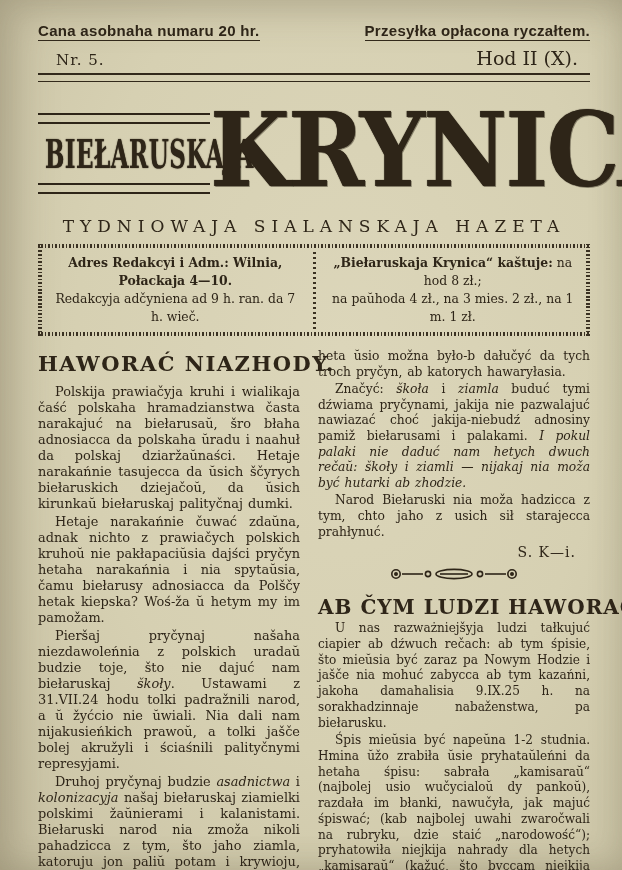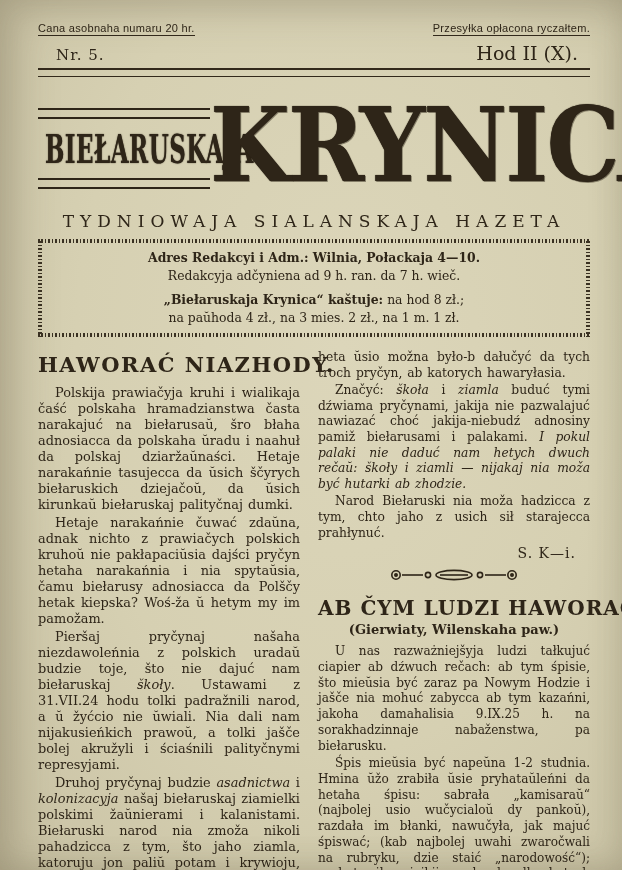--- a/index.html
+++ b/index.html
@@ -11,40 +11,40 @@
     background-image:radial-gradient(ellipse at 55% 40%, #dcd6ba 0%, #d6d0b2 55%, #c9c2a4 100%);
     box-shadow:inset 18px 10px 40px rgba(90,80,55,.25), inset -6px -6px 30px rgba(90,80,55,.15);
     overflow:hidden;
     color:#2e2518;
     font-family:"DejaVu Serif", serif;
     box-sizing:border-box;
   }
   .inner{position:absolute;left:38px;top:22px;width:552px;}
   
   .topbar{display:flex;justify-content:space-between;align-items:flex-end;
-    font-family:"Liberation Sans", sans-serif;font-size:11px;font-weight:normal;letter-spacing:.3px;}
+    font-family:"Liberation Sans", sans-serif;font-size:15px;font-weight:bold;letter-spacing:.3px;}
   .topbar span{border-bottom:1.5px solid #32291b;padding-bottom:1px;}
   .daterow{display:flex;justify-content:space-between;align-items:baseline;margin-top:6px;padding:0 12px 2px 18px;}
   .issue{font-size:15px;letter-spacing:1px;}
   .date{font-size:19px;letter-spacing:1px;}
   .year{font-size:19px;}
   .dbl-rule{height:6px;border-top:2.5px solid #32291b;border-bottom:1.5px solid #32291b;margin-top:2px;}
   
   .masthead{display:flex;align-items:center;margin-top:10px;height:118px;}
   .kicker-wrap{width:172px;flex:none;padding-top:4px;}
   .rule2{height:7px;border-top:2.5px solid #2e2518;border-bottom:2.5px solid #2e2518;}
   .kicker{font-weight:bold;font-size:25px;letter-spacing:.5px;text-align:center;
     transform:scaleY(1.55) scaleX(.92);transform-origin:center;margin:16px 0 14px;white-space:nowrap;
     text-shadow:0 0 1px #2e2518;}
   .title{flex:1;text-align:center;font-weight:bold;font-size:92px;line-height:1;
     letter-spacing:-2px;transform:scaleY(1.12);transform-origin:center 60%;
     text-shadow:0 0 1px #241c10, 1px 1px 0 rgba(36,28,16,.4);white-space:nowrap;}
   .subtitle{text-align:center;font-size:17px;letter-spacing:6px;margin-top:6px;white-space:nowrap;}
   
-  .infobox{margin-top:8px;display:flex;position:relative;padding:7px 0;flex-direction:column;}
+  .infobox{margin-top:8px;display:flex;position:relative;padding:7px 0;}
   .hatch-h{position:absolute;left:0;right:0;height:4px;
     background-image:repeating-linear-gradient(90deg,#3a3122 0 1.5px,transparent 1.5px 3.5px);}
   .hatch-top{top:0;}.hatch-bot{bottom:0;}
   .hatch-v{position:absolute;top:0;bottom:0;width:4px;
     background-image:repeating-linear-gradient(0deg,#3a3122 0 1.5px,transparent 1.5px 3.5px);}
   .hatch-left{left:0;}.hatch-right{right:0;}
   .info-half{flex:1;padding:3px 10px;font-size:12.4px;line-height:1.45;text-align:center;}
   .info-half .b{font-weight:bold;}
   .info-div{width:3px;background-image:repeating-linear-gradient(0deg,#3a3122 0 2px,transparent 2px 5px);}
   
@@ -135,21 +135,20 @@
               <line x1="51" y1="7" x2="79" y2="7"></line>
               <circle cx="91" cy="7" r="2.6"></circle>
               <line x1="96" y1="7" x2="117" y2="7"></line>
               <circle cx="123" cy="7" r="4.2"></circle>
               <circle cx="123" cy="7" r="1.2" fill="#2e2518"></circle>
             </g>
           </svg>
         </div>
         <div class="a2">
           <div class="headline2">AB ČYM LUDZI HAWORAĆ.</div>
-          <div class="subhead">(Gierwiaty, Wilenskaha paw.)</div>
           <div>
               <p class="para">U nas razważniejšyja ludzi tałkujuć ciapier ab dźwuch rečach: ab tym śpisie, što mieŭsia być zaraz pa Nowym Hodzie i jašče nia mohuć zabycca ab tym kazańni, jakoha damahalisia 9.IX.25 h. na sorakhadzinnaje nabaženstwa, pa biełarusku.</p>
               <p class="para">Śpis mieŭsia być napeŭna 1-2 studnia. Hmina ŭžo zrabiła ŭsie pryhataŭleńni da hetaha śpisu: sabrała „kamisaraŭ“ (najbolej usio wučycialoŭ dy pankoŭ), razdała im błanki, nawučyła, jak majuć śpiswać; (kab najbolej uwahi zwaročwali na rubryku, dzie staić „narodowość“); pryhatowiła niejkija nahrady dla hetych „kamisaraŭ“ (kažuć, što byccam niejkija miedali) — słowam, usio było naładžana, i ŭžo niekatoryja pačali spiswać. Raptam, tuž pierad Nowym Hodam pryjšła telehrama: śpisu nie rabić. Što-ž tut takoje — dumajem sabie — moža heta tolki ŭ nas zadziaržali śpis, ale potym čujem i pa druhich hminach heta samaje. Nu, dumajem sabie, niešta niejkaje wyšła; musić niejki wialiki zajać pierabieh darohu pierad usim hetym śpisam. Ale jaki „zajac“? U hazetach było napisana, što byccam dziela aščadnaści žond adroksia śpisu, hetak sama hawaryli i našyja „urzędniki“; ale nam zdajecca, što pryčyna była saŭsim inšaja.</p>
             </div>
         </div>
       </div>
     </div>
 
   </div>
 </div>

